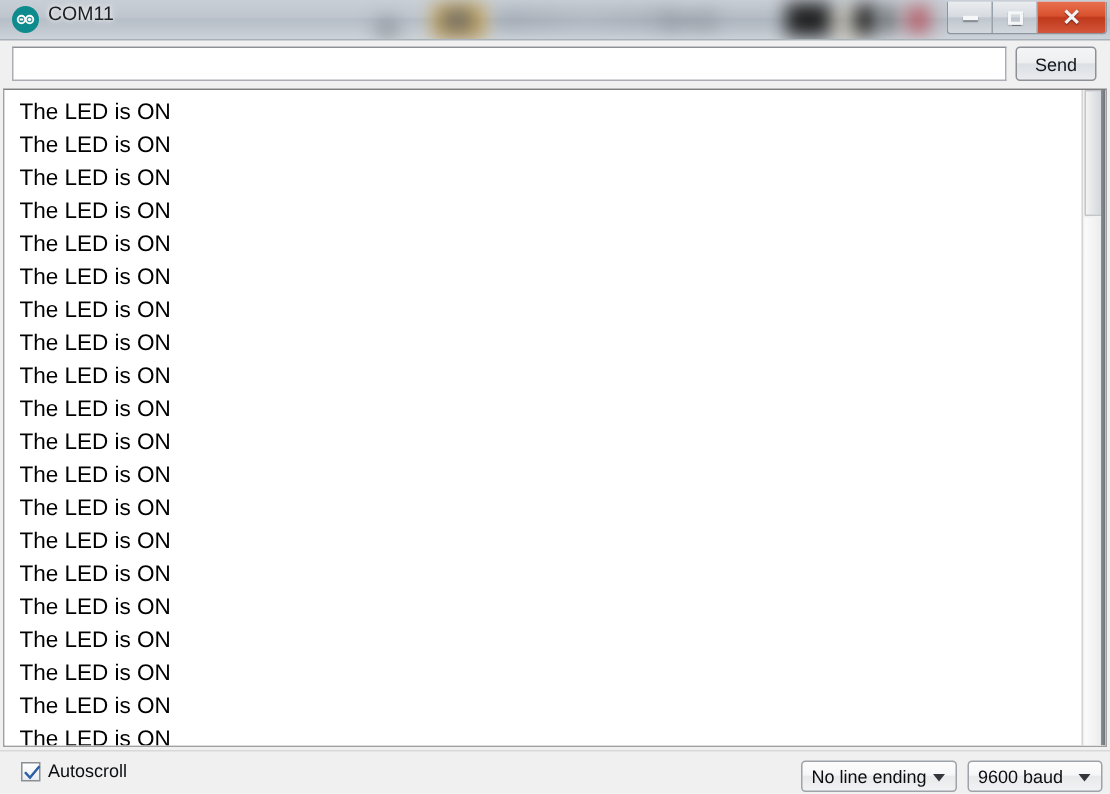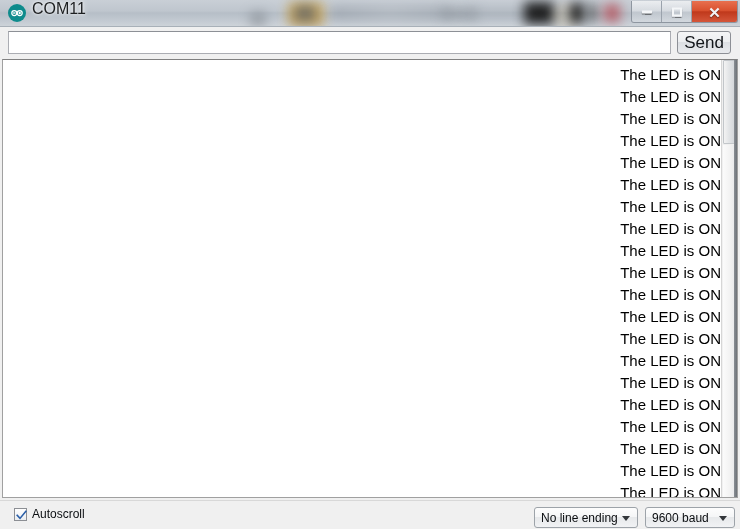--- a/index.html
+++ b/index.html
@@ -120,21 +120,21 @@
     background: #0e8b8c;
     display: flex;
     align-items: center;
     justify-content: center;
   }
   #app-icon svg { display: block; }
 
   #title-text {
     position: absolute;
     left: 32px; top: 0;
-    font-size: 16px;
+    font-size: 13px;
     color: #1d1f21;
     line-height: 18px;
     text-shadow: 0 0 3px rgba(255,255,255,.9), 0 0 6px rgba(255,255,255,.8);
     white-space: nowrap;
   }
 
   
   #winbtns {
     position: absolute;
     right: 2px; top: 1px;
@@ -228,37 +228,36 @@
   #send-button {
     position: absolute;
     left: 677px; top: 4px;
     width: 54px;
     height: 23px;
     box-sizing: border-box;
     border: 1px solid #8d9096;
     border-radius: 3px;
     background: linear-gradient(180deg,#f4f5f6 0%,#eceef0 48%,#dcdfe3 50%,#e9ebee 100%);
     font-family: "Liberation Sans", sans-serif;
-    font-size: 17px;
+    font-size: 12px;
     color: #12161a;
     cursor: default;
   }
 
   
   #output-wrap {
     position: absolute;
     left: 2px; top: 32px;
     width: 736px;
     height: 439px;
     box-sizing: border-box;
     border: 1px solid #a0a0a0;
     border-top-color: #808080;
     background: #ffffff;
     overflow: hidden;
-    text-align: right;
   }
   #output-text {
     position: absolute;
     left: 0; top: 0;
     width: 718px;
     height: 437px;
     box-sizing: border-box;
     padding: 4px 0 0 10px;
     background: #ffffff;
     overflow: hidden;

